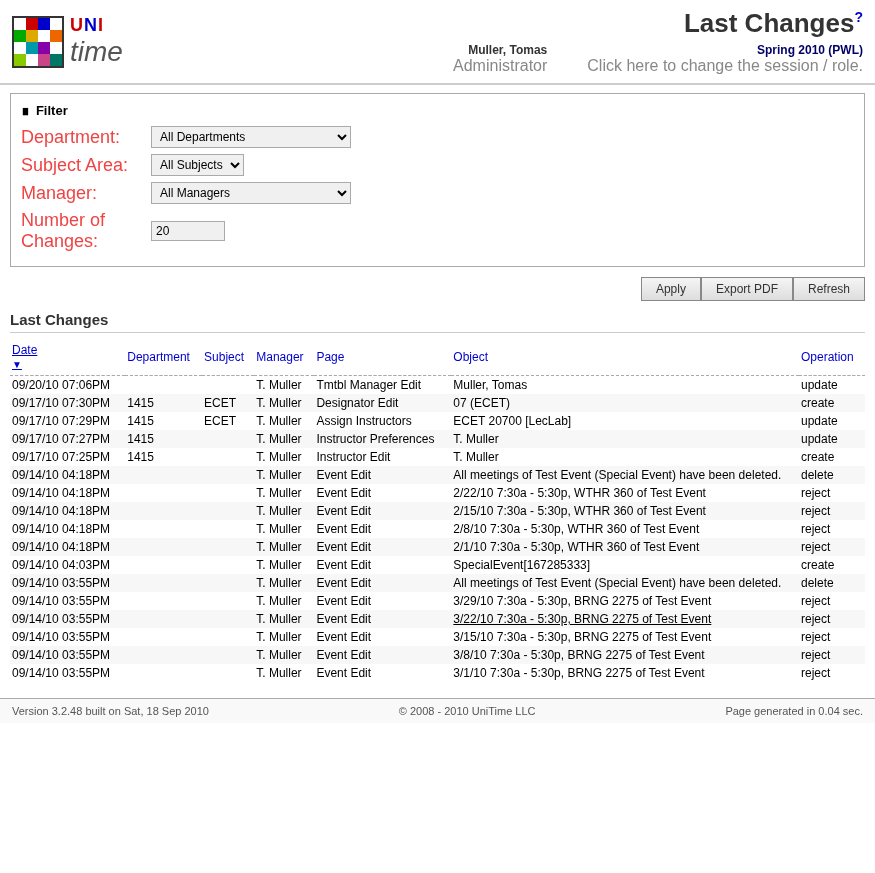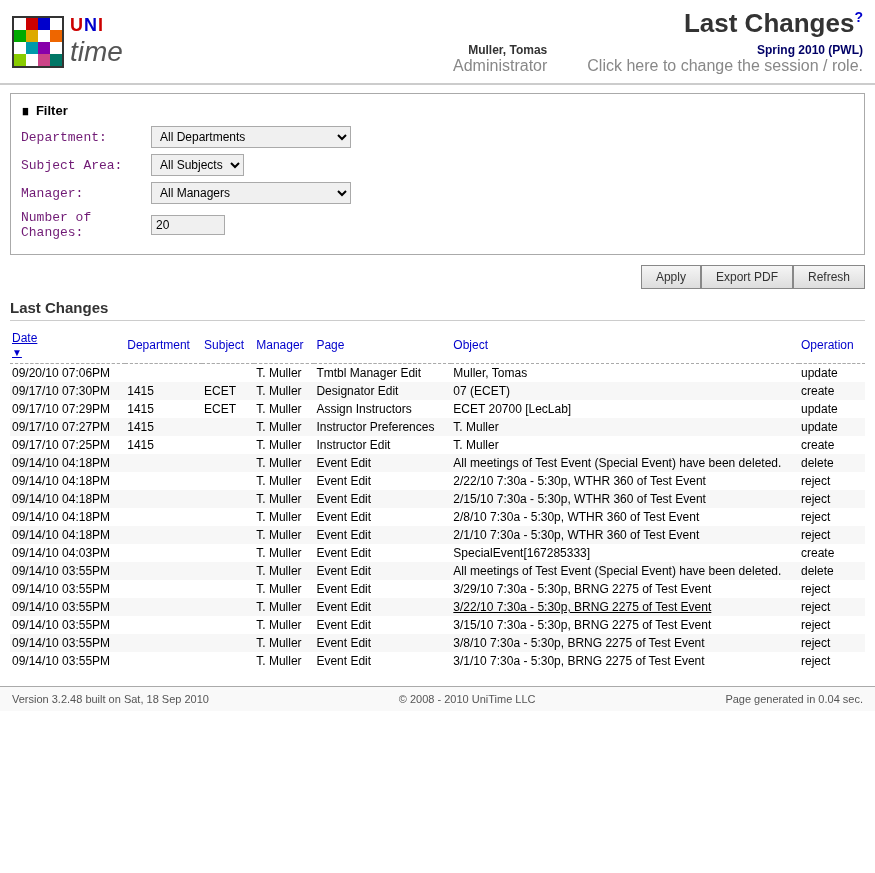--- a/index.html
+++ b/index.html
@@ -67,23 +67,22 @@
       margin-bottom: 8px;
       cursor: pointer;
     }
     .filter-row {
       display: flex;
       align-items: center;
       margin-bottom: 6px;
     }
     .filter-label {
       width: 130px;
-      font-size: 13px;
-      color: #701a75;
-      font-family: Liberation Mono, monospace;
+      font-size: 18px;
+      color: #ef4444;
     }
     .filter-control select, .filter-control input {
       font-size: 12px;
       border: 1px solid #aaa;
       padding: 2px 4px;
       background: #f0f0f0;
     }
     .filter-control select {
       min-width: 200px;
     }

